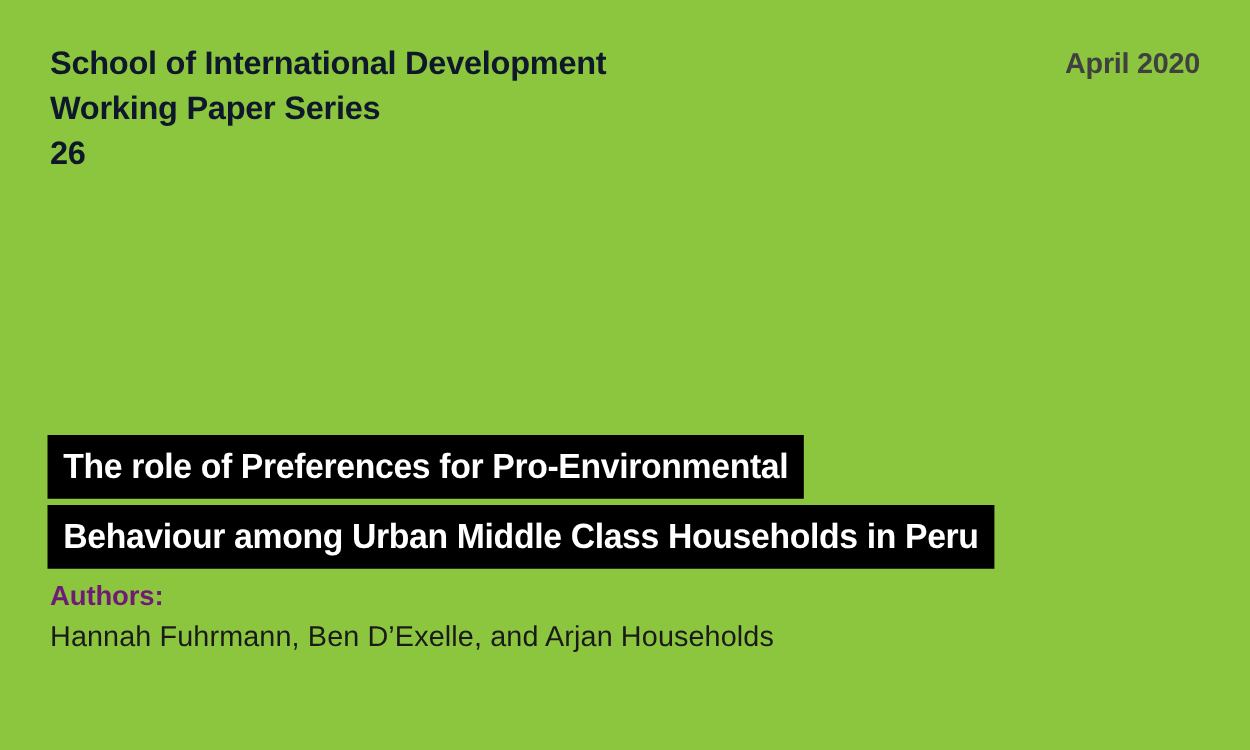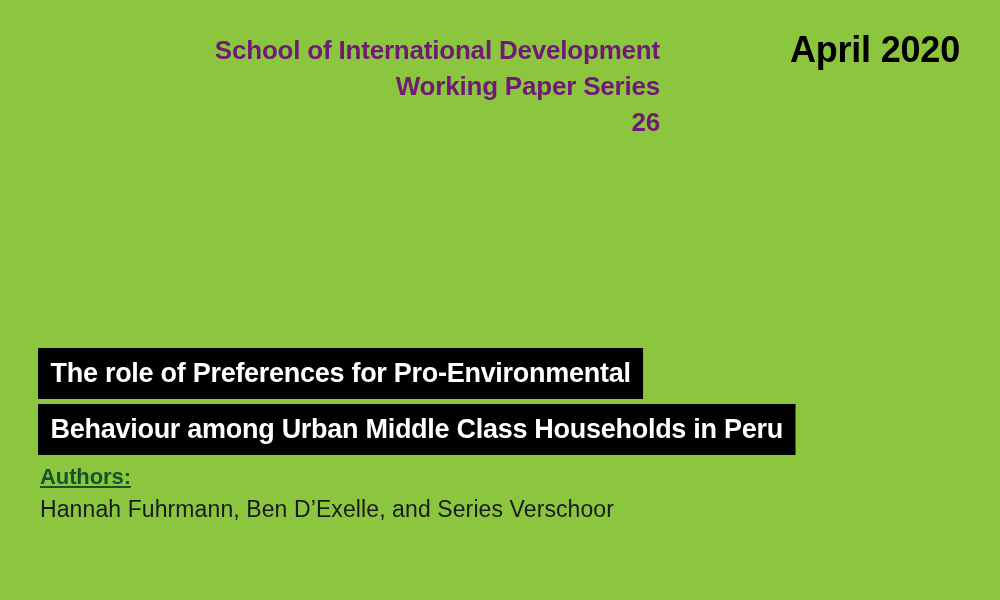--- a/index.html
+++ b/index.html
@@ -28,34 +28,33 @@
     position: absolute;
     left: 40px;
     top: 32px;
     width: 620px;
   }
   .header-line {
     display: block;
     font-size: 26px;
     font-weight: bold;
     line-height: 36px;
-    color: #701a75;
+    color: #0f172a;
     letter-spacing: -0.2px;
     white-space: nowrap;
-    text-align: right;
   }
 
   .header-date {
     position: absolute;
     right: 40px;
     top: 32px;
-    font-size: 36px;
+    font-size: 23px;
     font-weight: bold;
     line-height: 36px;
-    color: #000000;
+    color: #404040;
     letter-spacing: -0.2px;
     white-space: nowrap;
     text-align: right;
   }
 
   
   .title-block {
     position: absolute;
     left: 38px;
     top: 348px;
@@ -83,24 +82,23 @@
   .authors-block {
     position: absolute;
     left: 40px;
     top: 462px;
   }
   .authors-label {
     display: block;
     font-size: 22px;
     font-weight: bold;
     line-height: 30px;
-    color: #14532d;
+    color: #701a75;
     letter-spacing: -0.1px;
     white-space: nowrap;
-    text-decoration: underline;
   }
   .authors-names {
     display: block;
     font-size: 23px;
     font-weight: 300;
     line-height: 34px;
     color: #1a1a1a;
     letter-spacing: 0.1px;
     white-space: nowrap;
   }
@@ -118,16 +116,16 @@
 
   <div class="header-date">April 2020</div>
 
   <div class="title-block">
     <div class="title-banner">The role of Preferences for Pro-Environmental</div>
     <div class="title-banner">Behaviour among Urban Middle Class Households in Peru</div>
   </div>
 
   <div class="authors-block">
     <span class="authors-label">Authors:</span>
-    <span class="authors-names">Hannah Fuhrmann, Ben D’Exelle, and Series Verschoor</span>
+    <span class="authors-names">Hannah Fuhrmann, Ben D’Exelle, and Arjan Households</span>
   </div>
 
 </div>
 
 </body></html>

